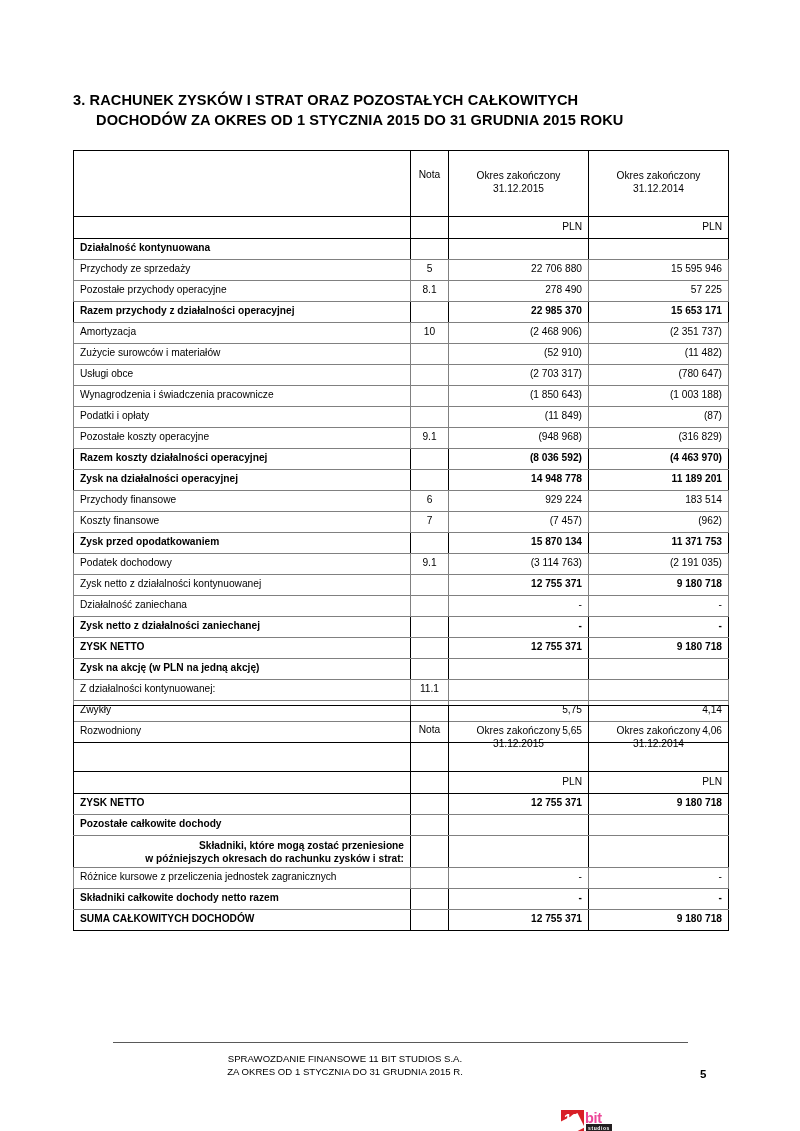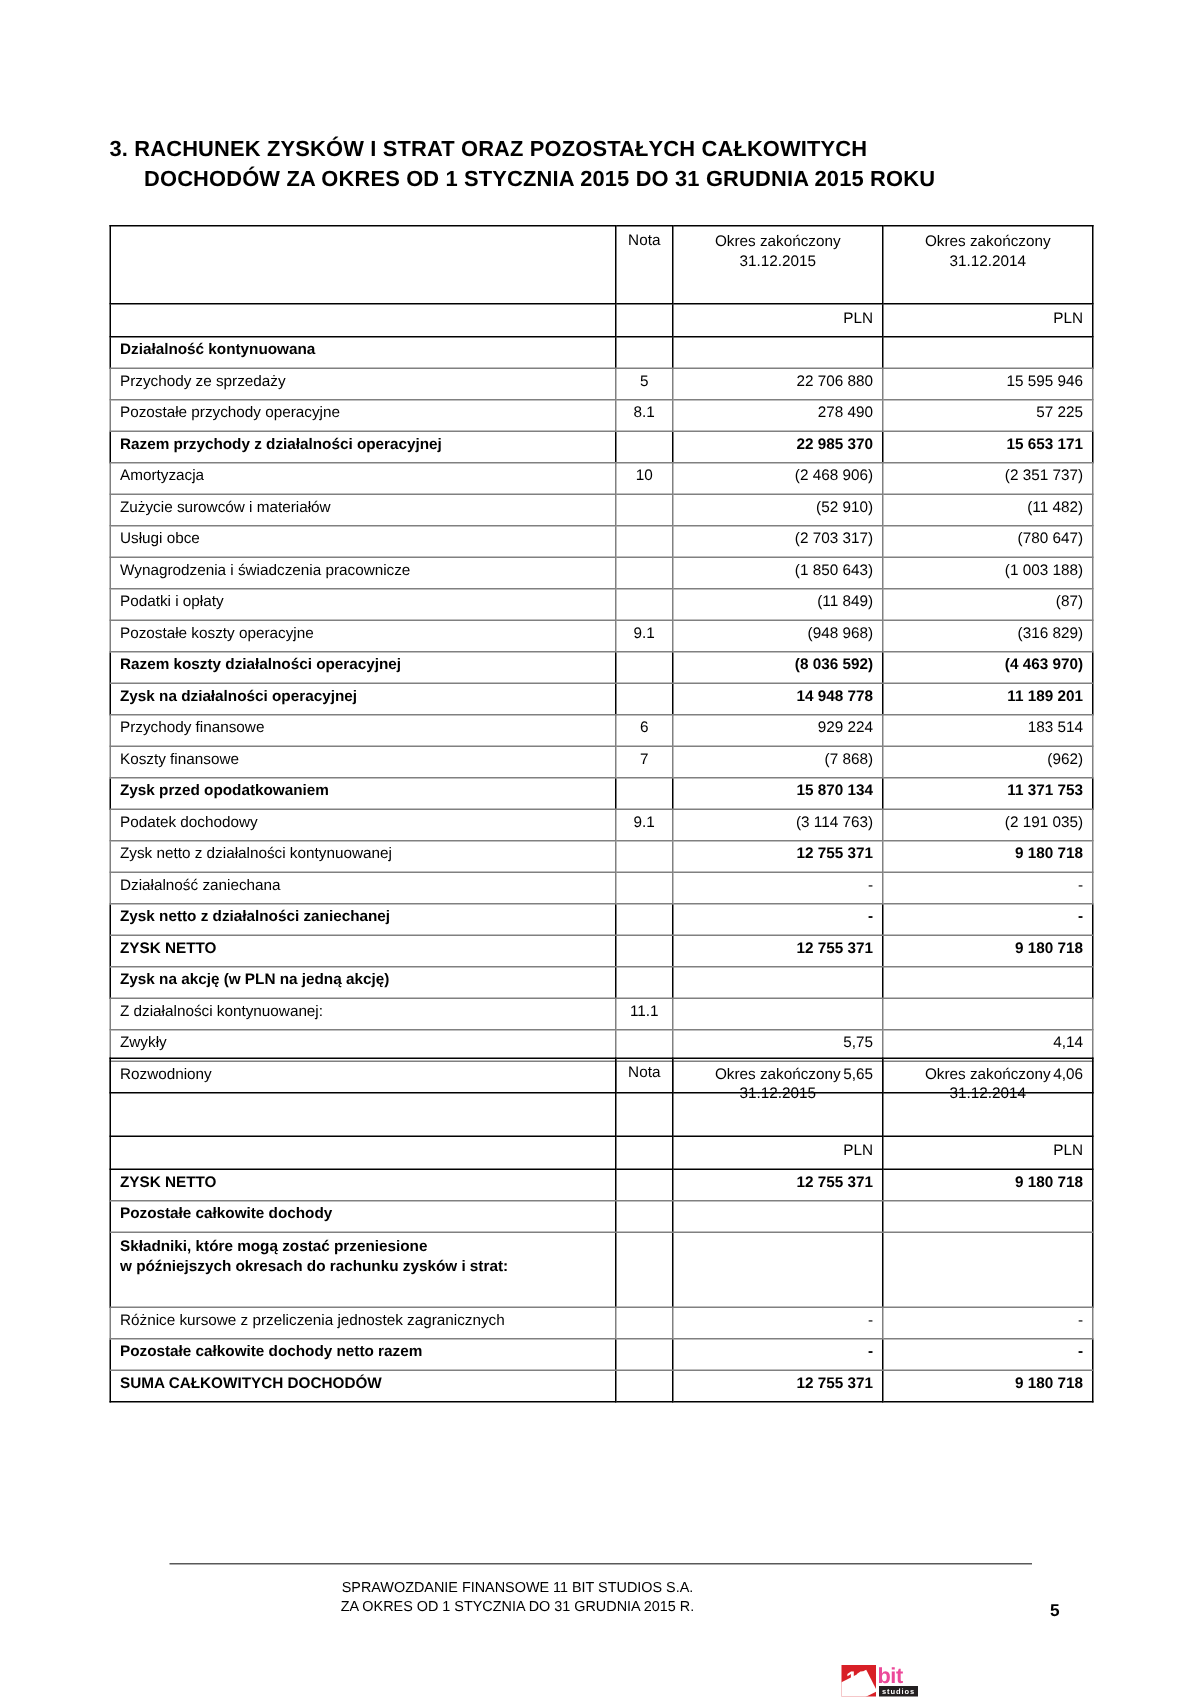--- a/index.html
+++ b/index.html
@@ -64,21 +64,21 @@
   }
   .fin-table td.desc { text-align: left; }
   .fin-table td.note { text-align: center; }
   .fin-table td.val  { text-align: right; }
 
   
   .fin-table tr.hdr td {
     border: 1px solid #000000;
     height: 44px;
     vertical-align: top;
-    padding-top: 4px;
+    padding-top: 18px;
   }
   .fin-table tr.hdr td.note { vertical-align: top; text-align: center; }
   .fin-table tr.hdr td.val  { vertical-align: top; text-align: center; line-height: 13px; }
 
   .fin-table tr.unit td {
     border: 1px solid #000000;
     height: 16px;
   }
   .fin-table tr.unit td.val { text-align: right; }
 
@@ -93,21 +93,22 @@
   .fin-table tr.bold-vals td.val,
   .fin-table tr.bold-vals td.note { font-weight: bold; }
 
   .fin-table tr.lastrow td { border-bottom: 1.4px solid #000000; }
   .fin-table tr.firstbody td { border-top: 1.4px solid #000000; }
 
   .fin-table td.two-line {
     height: 27px;
     line-height: 12.5px;
     padding-top: 3px;
-    padding-bottom: 19px;
+    padding-bottom: 1px;
+    text-align: right;
   }
   .two-line span { display: block; }
 
   
   .footer-rule {
     position: absolute;
     left: 113px;
     top: 1042px;
     width: 575px;
     height: 0;
@@ -299,21 +300,21 @@
       </tr>
       <tr>
         <td class="desc">Przychody finansowe</td>
         <td class="note">6</td>
         <td class="val">929 224</td>
         <td class="val">183 514</td>
       </tr>
       <tr>
         <td class="desc">Koszty finansowe</td>
         <td class="note">7</td>
-        <td class="val">(7 868)</td>
+        <td class="val">(7 457)</td>
         <td class="val">(962)</td>
       </tr>
       <tr class="bold">
         <td class="desc">Zysk przed opodatkowaniem</td>
         <td class="note"></td>
         <td class="val">15 870 134</td>
         <td class="val">11 371 753</td>
       </tr>
       <tr>
         <td class="desc">Podatek dochodowy</td>
@@ -420,21 +421,21 @@
         <td class="val"></td>
         <td class="val"></td>
       </tr>
       <tr>
         <td class="desc">Różnice kursowe z przeliczenia jednostek zagranicznych</td>
         <td class="note"></td>
         <td class="val">-</td>
         <td class="val">-</td>
       </tr>
       <tr class="bold">
-        <td class="desc">Pozostałe całkowite dochody netto razem</td>
+        <td class="desc">Składniki całkowite dochody netto razem</td>
         <td class="note"></td>
         <td class="val">-</td>
         <td class="val">-</td>
       </tr>
       <tr class="bold lastrow">
         <td class="desc">SUMA CAŁKOWITYCH DOCHODÓW</td>
         <td class="note"></td>
         <td class="val">12 755 371</td>
         <td class="val">9 180 718</td>
       </tr>

